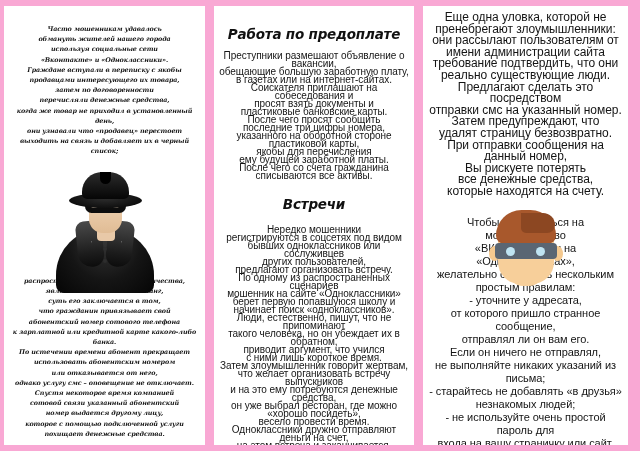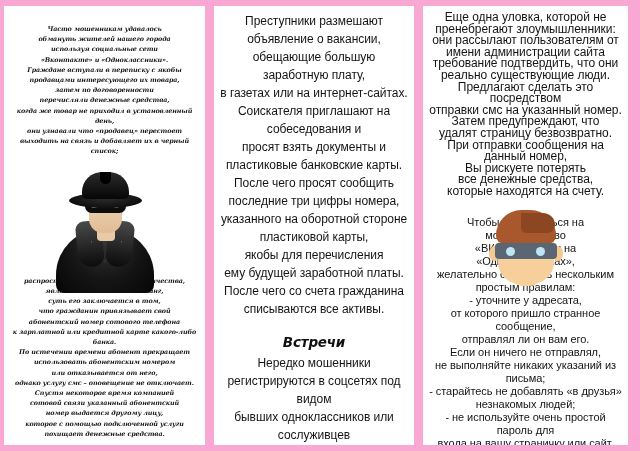--- a/index.html
+++ b/index.html
@@ -56,30 +56,30 @@
     font-family: "DejaVu Sans", sans-serif;
     font-style: italic;
     font-weight: bold;
     font-size: 13.5px;
     line-height: 16px;
     text-align: center;
     color: #111111;
     margin: 14px 0 10px 0;
     letter-spacing: -0.2px;
   }
-  .heading.sub { margin-top: 16px; margin-bottom: 4px; }
+  .heading.sub { margin-top: 16px; margin-bottom: 14px; }
   .heading.right-head {
     font-size: 12.6px;
     margin: 10px 0 14px 0;
   }
 
   .body-text {
     font-family: "Liberation Sans", sans-serif;
-    font-size: 12px;
-    line-height: 18px;
+    font-size: 10px;
+    line-height: 8px;
     text-align: center;
     color: #141414;
     white-space: pre-line;
     letter-spacing: -0.05px;
   }
   .body-text.right {
     font-size: 12px;
     line-height: 11.6px;
   }
   .body-text.rules {
@@ -291,20 +291,21 @@
 или отказывается от него,
 однако услугу смс – оповещение не отключает.
 Спустя некоторое время компанией
 сотовой связи указанный абонентский
 номер выдается другому лицу,
 которое с помощью подключенной услуги
 похищает денежные средства.</div>
   </section>
 
   <section class="panel panel-mid">
+    <h2 class="heading">Работа по предоплате</h2>
     <div class="body-text">Преступники размешают объявление о вакансии,
 обещающие большую заработную плату,
 в газетах или на интернет-сайтах.
 Соискателя приглашают на собеседования и
 просят взять документы и
 пластиковые банковские карты.
 После чего просят сообщить
 последние три цифры номера,
 указанного на оборотной стороне
 пластиковой карты,

